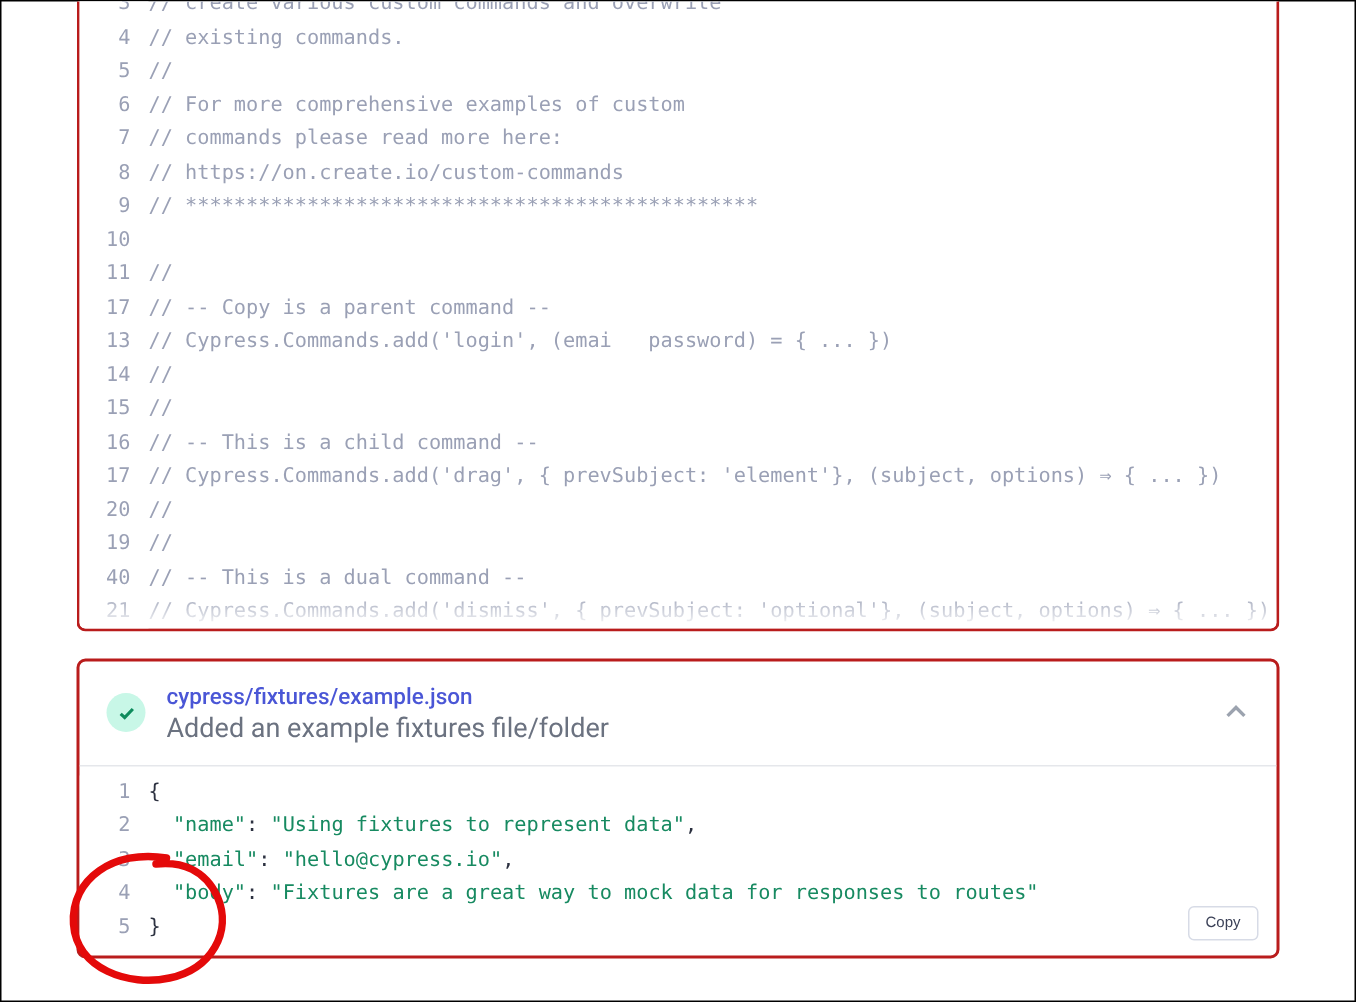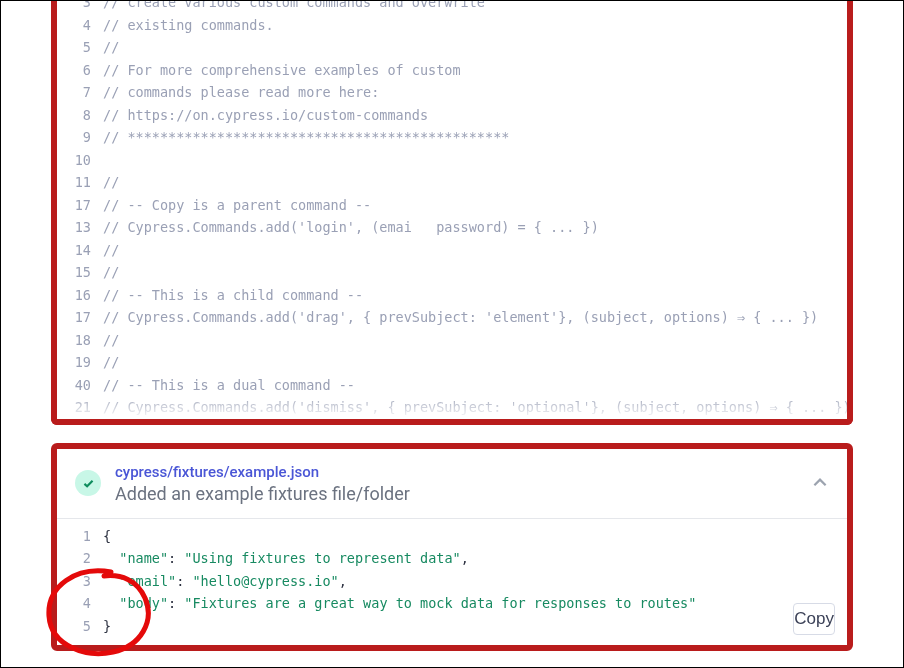--- a/index.html
+++ b/index.html
@@ -13,21 +13,21 @@
     overflow: hidden;
     position: relative;
     border: 1px solid #000;
   }
   .code-mono {
     font-family: ui-monospace, SFMono-Regular, Menlo, Consolas, monospace;
     font-size: 13.5px;
     line-height: 22.5px;
   }
   .panel {
-    border: 6px solid #b91c1c;
+    border: 2px solid #b91c1c;
     border-radius: 6px;
     margin: 0 50px 18px 50px;
     overflow: hidden;
     background: #fff;
   }
   .panel.first {
     border-top: none;
     border-top-left-radius: 0;
     border-top-right-radius: 0;
     margin-top: -10px;
@@ -103,22 +103,22 @@
   .tok-colon { color: #2c3140; }
   .tok-str { color: #178a61; }
   .tok-comma { color: #2c3140; }
   .copy-btn {
     position: absolute;
     right: 12px;
     bottom: 10px;
     background: #fff;
     border: 1px solid #d7dbe6;
     border-radius: 4px;
-    padding: 5px 0;
-    font-size: 17px;
+    padding: 5px 11px;
+    font-size: 10px;
     color: #3b4157;
     cursor: pointer;
   }
   .continue-area {
     margin: 30px 50px 0 50px;
   }
   .continue-btn {
     background: #4a56d6;
     color: #fff;
     border: none;
@@ -158,21 +158,21 @@
       <div class="code-row">
         <span class="gutter">6</span>
         <span class="code-line">// For more comprehensive examples of custom</span>
       </div>
       <div class="code-row">
         <span class="gutter">7</span>
         <span class="code-line">// commands please read more here:</span>
       </div>
       <div class="code-row">
         <span class="gutter">8</span>
-        <span class="code-line">// https://on.cypress.io/custom-commands</span>
+        <span class="code-line">// https://on.create.io/custom-commands</span>
       </div>
       <div class="code-row">
         <span class="gutter">9</span>
         <span class="code-line">// ***********************************************</span>
       </div>
       <div class="code-row">
         <span class="gutter">10</span>
         <span class="code-line"></span>
       </div>
       <div class="code-row">
@@ -197,21 +197,21 @@
       </div>
       <div class="code-row">
         <span class="gutter">16</span>
         <span class="code-line">// -- This is a child command --</span>
       </div>
       <div class="code-row">
         <span class="gutter">17</span>
         <span class="code-line">// Cypress.Commands.add('drag', { prevSubject: 'element'}, (subject, options) ⇒ { ... })</span>
       </div>
       <div class="code-row">
-        <span class="gutter">18</span>
+        <span class="gutter">20</span>
         <span class="code-line">//</span>
       </div>
       <div class="code-row">
         <span class="gutter">19</span>
         <span class="code-line">//</span>
       </div>
       <div class="code-row">
         <span class="gutter">40</span>
         <span class="code-line">// -- This is a dual command --</span>
       </div>

